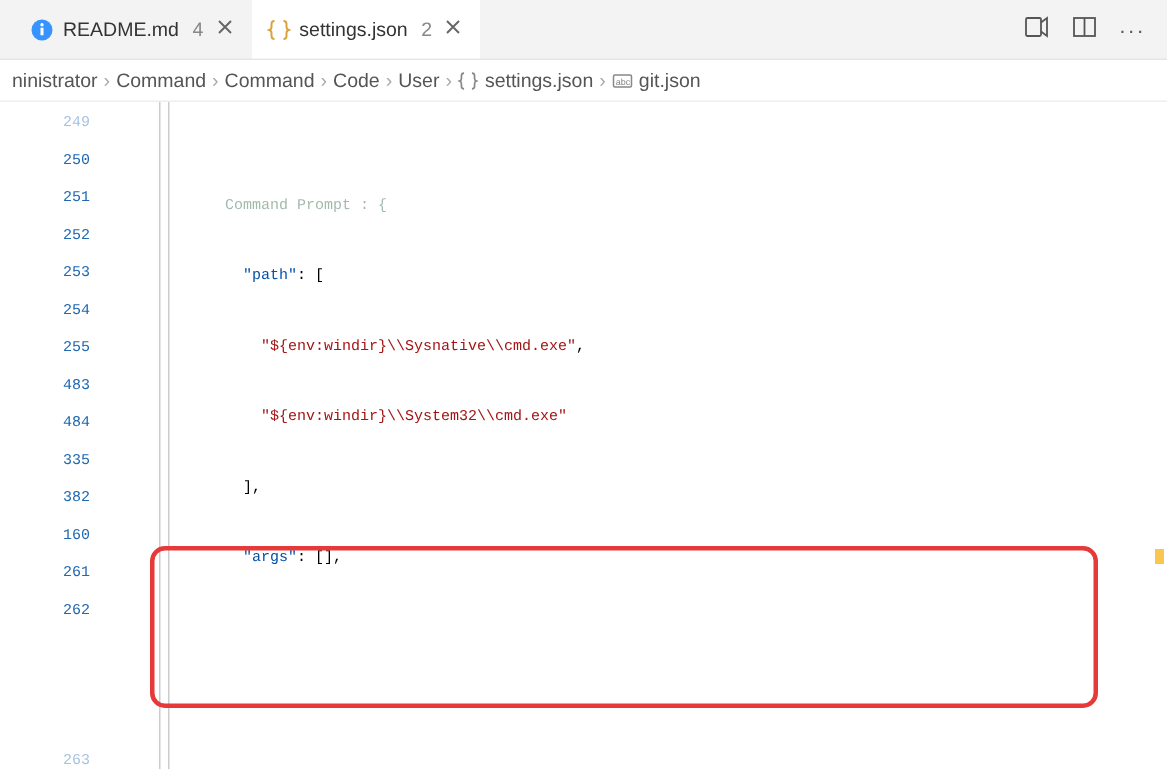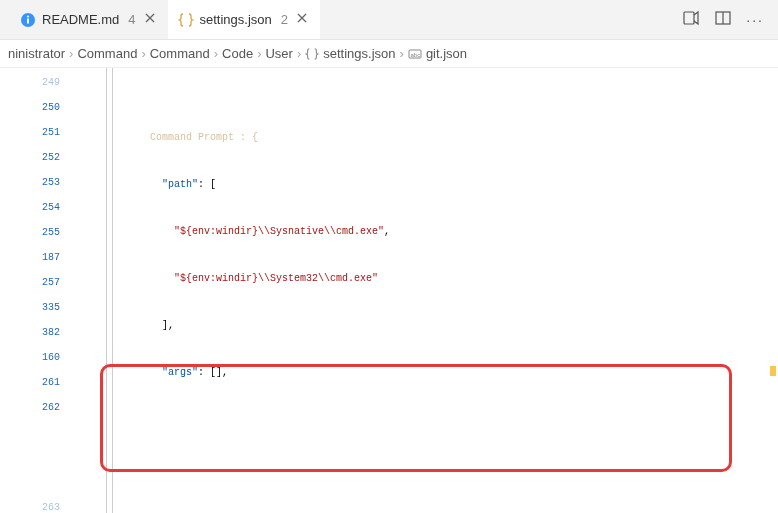--- a/index.html
+++ b/index.html
@@ -86,21 +86,21 @@
     .fold-guide {
       position: absolute;
       left: 0;
       top: 0;
       bottom: 0;
       border-left: 1px solid #ccc;
     }
     .tok-key { color: #0451a5; }
     .tok-str { color: #a31515; }
     .tok-punct { color: #000; }
-    .tok-dim { color: #a16207; }
+    .tok-dim { color: #14532d; }
     .highlight-box {
       position: absolute;
       border: 3px solid #e63939;
       border-radius: 10px;
       pointer-events: none;
     }
     .minimap-hint {
       position: absolute;
       right: 2px;
       top: 298px;
@@ -192,22 +192,22 @@
 
 <div class="editor">
   <div class="gutter">
     <div class="ln faded-top">249</div>
     <div class="ln">250</div>
     <div class="ln">251</div>
     <div class="ln">252</div>
     <div class="ln">253</div>
     <div class="ln">254</div>
     <div class="ln">255</div>
-    <div class="ln">187</div>
-    <div class="ln">257</div>
+    <div class="ln">483</div>
+    <div class="ln">484</div>
     <div class="ln">335</div>
     <div class="ln">382</div>
     <div class="ln">160</div>
     <div class="ln">261</div>
     <div class="ln">262</div>
     <div class="ln"></div>
     <div class="ln"></div>
     <div class="ln"></div>
     <div class="ln faded-bot">263</div>
   </div>

